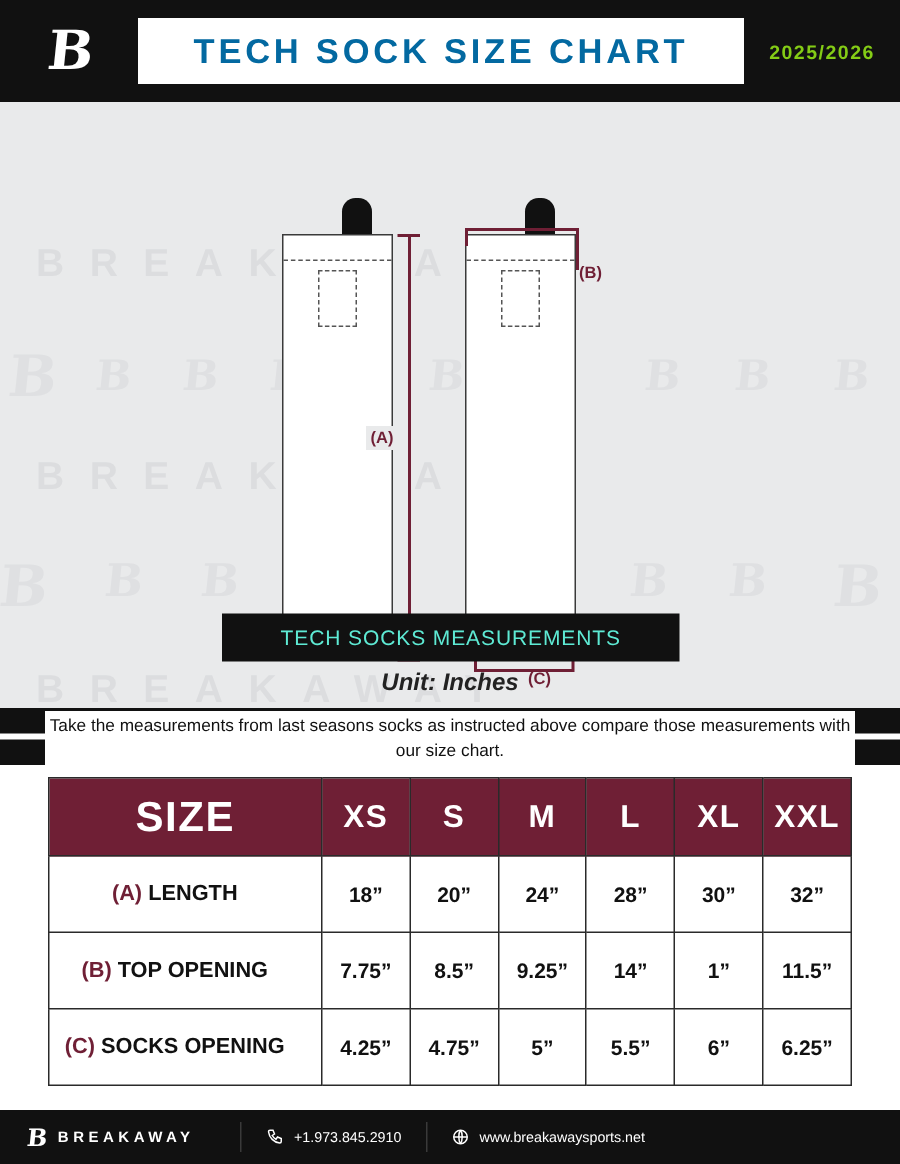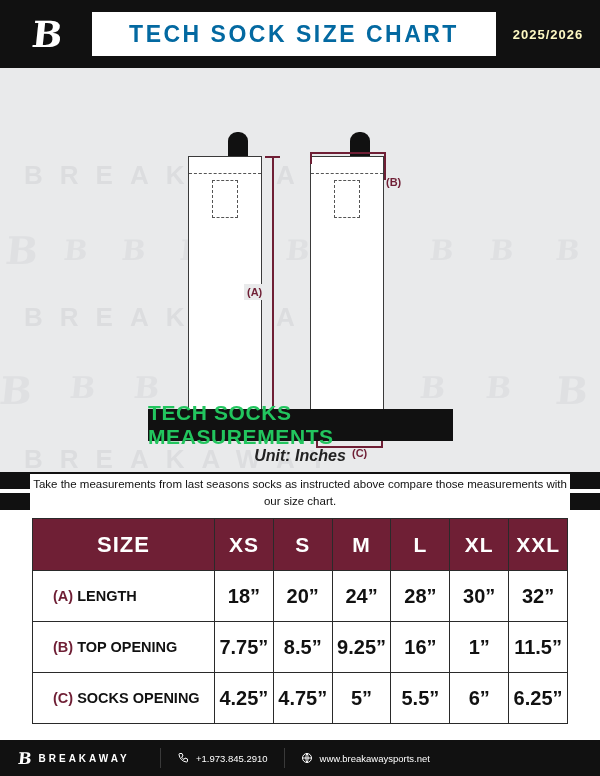--- a/index.html
+++ b/index.html
@@ -46,21 +46,21 @@
     font-family: "Liberation Sans", sans-serif;
     font-weight: bold;
     font-size: 23px;
     letter-spacing: 2.5px;
     color: #0369a1;
     white-space: nowrap;
   }
   .season {
     width: 104px;
     text-align: center;
-    color: #fef9c3;
+    color: #84cc16;
     font-size: 13px;
     font-weight: bold;
     letter-spacing: 1px;
   }
 
   
   .illus {
     position: absolute;
     top: 68px; left: 0;
     width: 600px; height: 404px;
@@ -132,23 +132,23 @@
 
   
   .meas-plate {
     position: absolute;
     left: 148px; top: 409px;
     width: 305px; height: 32px;
     background: #111111;
     display: flex; align-items: center; justify-content: center;
   }
   .meas-plate span {
-    color: #22c55e;
-    font-size: 21px;
-    font-weight: bold;
+    color: #5eead4;
+    font-size: 14px;
+    font-weight: normal;
     letter-spacing: 0.6px;
   }
   .unit {
     position: absolute;
     top: 447px; left: 0; width: 600px;
     text-align: center;
     font-size: 16px;
     font-style: italic;
     font-weight: bold;
     color: #222;
@@ -184,27 +184,26 @@
     text-align: center;
     font-weight: bold;
   }
   .tbl thead th {
     background: #6f1f35;
     color: #ffffff;
     height: 52px;
     font-size: 21px;
     letter-spacing: 1px;
   }
-  .tbl thead th.size-head { font-size: 22px; }
-  .tbl tbody td { height: 51px; font-size: 20px; color: #111; }
+  .tbl thead th.size-head { font-size: 28px; }
+  .tbl tbody td { height: 51px; font-size: 14px; color: #111; }
   .tbl tbody td.rowlabel {
-    text-align: left;
+    text-align: center;
     padding-right: 14px;
     font-size: 14.5px;
-    padding-left: 20px;
   }
   .rowlabel .tag { color: #6f1f35; }
 
   
   .footer {
     position: absolute;
     left: 0; bottom: 0;
     width: 600px; height: 36px;
     background: #111111;
     display: flex; align-items: center;
@@ -344,21 +343,21 @@
         <td>32”</td>
       </tr>
       <tr>
         <td class="rowlabel">
           <span class="tag">(B)</span>
           <span>TOP OPENING</span>
         </td>
         <td>7.75”</td>
         <td>8.5”</td>
         <td>9.25”</td>
-        <td>16”</td>
+        <td>14”</td>
         <td>1”</td>
         <td>11.5”</td>
       </tr>
       <tr>
         <td class="rowlabel">
           <span class="tag">(C)</span>
           <span>SOCKS OPENING</span>
         </td>
         <td>4.25”</td>
         <td>4.75”</td>

